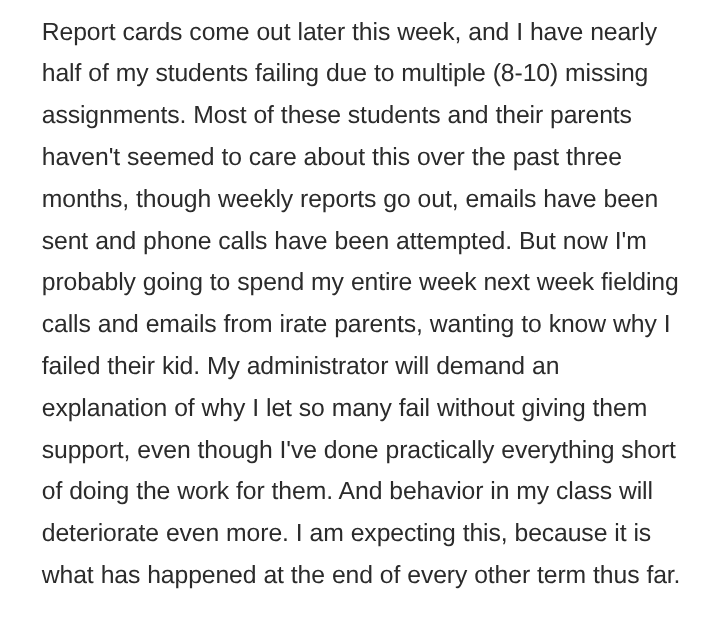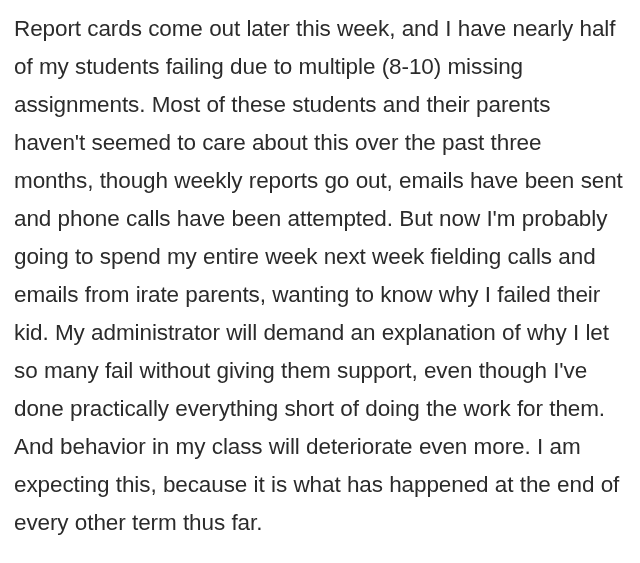--- a/index.html
+++ b/index.html
@@ -12,20 +12,21 @@
     background: #ffffff;
     font-family: "Liberation Sans", sans-serif;
     overflow: hidden;
   }
   .page {
     width: 640px;
     height: 563px;
     box-sizing: border-box;
     background: #ffffff;
     position: relative;
+    padding-left: 24px;
   }
   .text-block {
     box-sizing: border-box;
     padding: 10px 14px 0 14px;
     color: #2b2b2b;
     font-size: 22.5px;
     line-height: 38px;
     letter-spacing: -0.1px;
     word-spacing: 0.2px;
     text-align: left;

